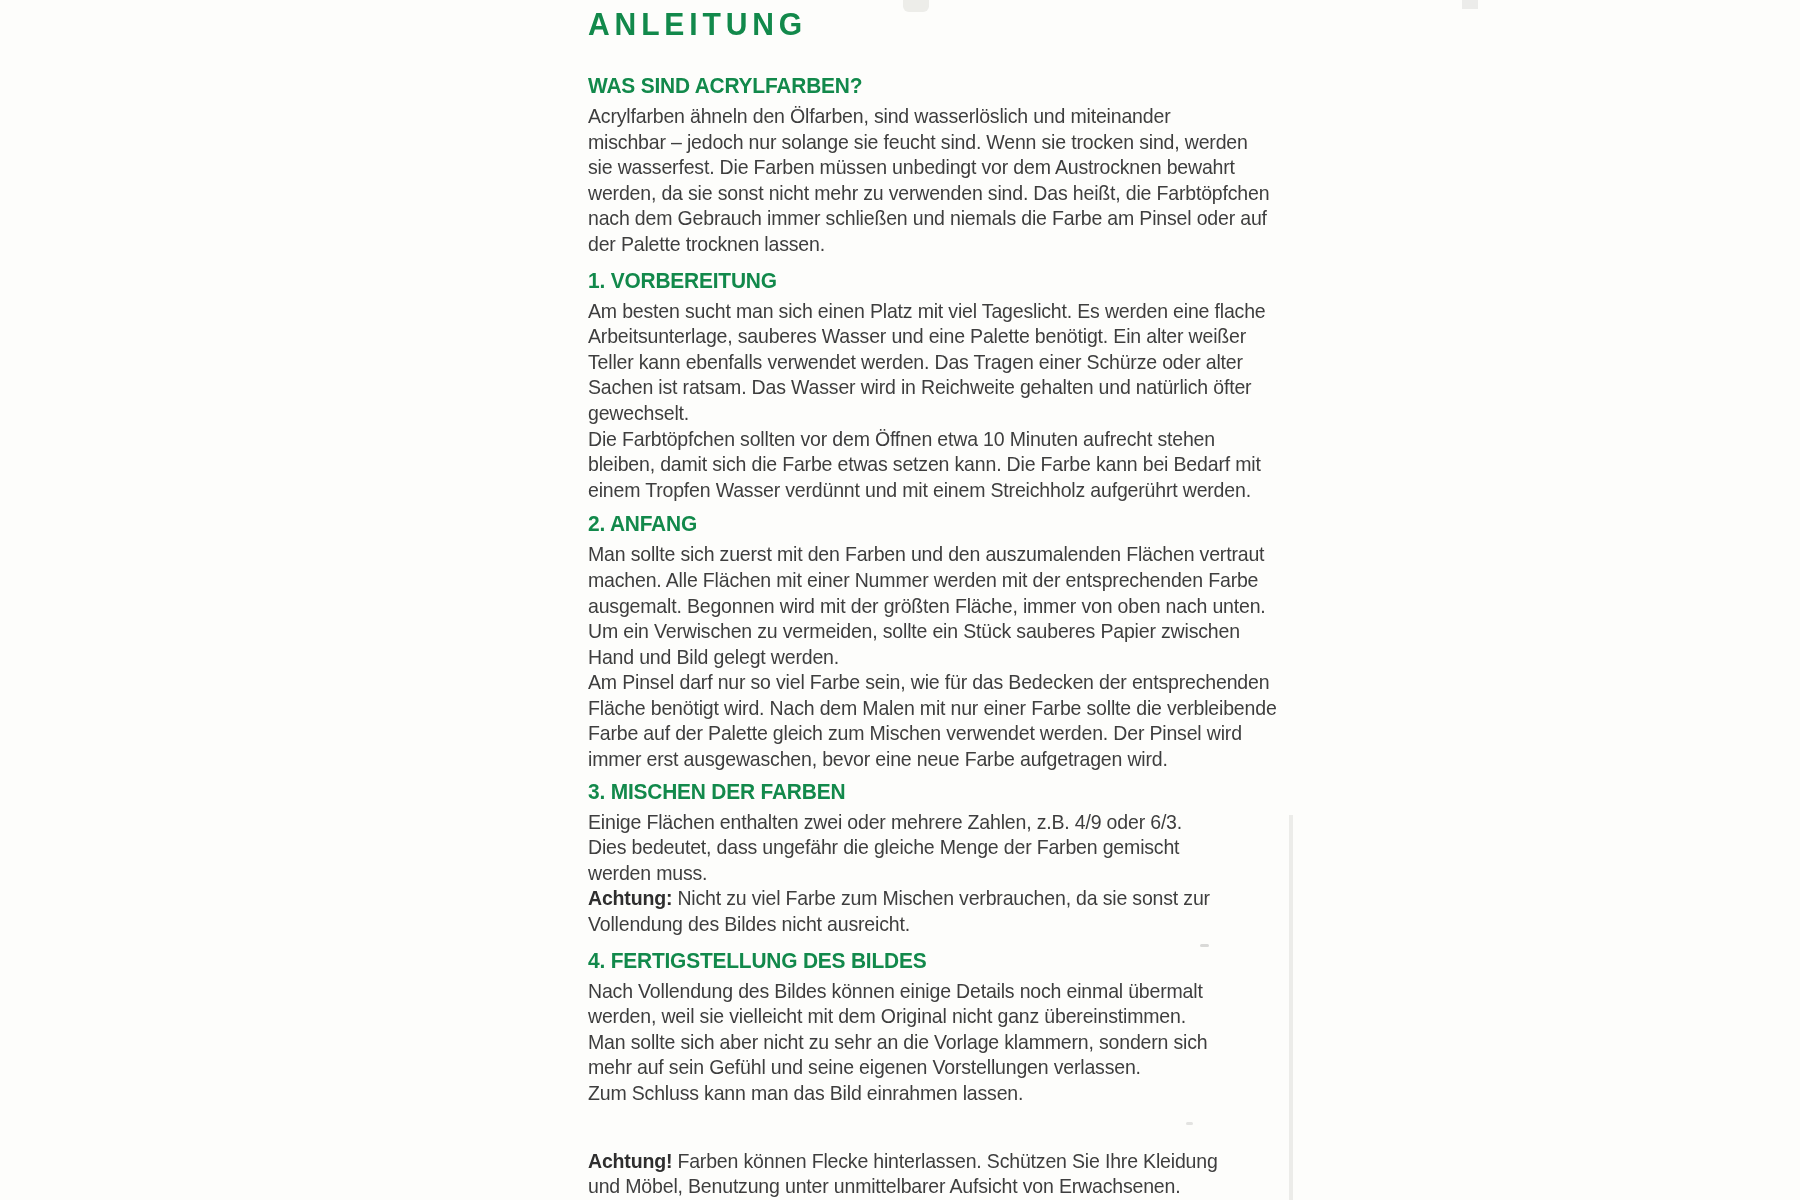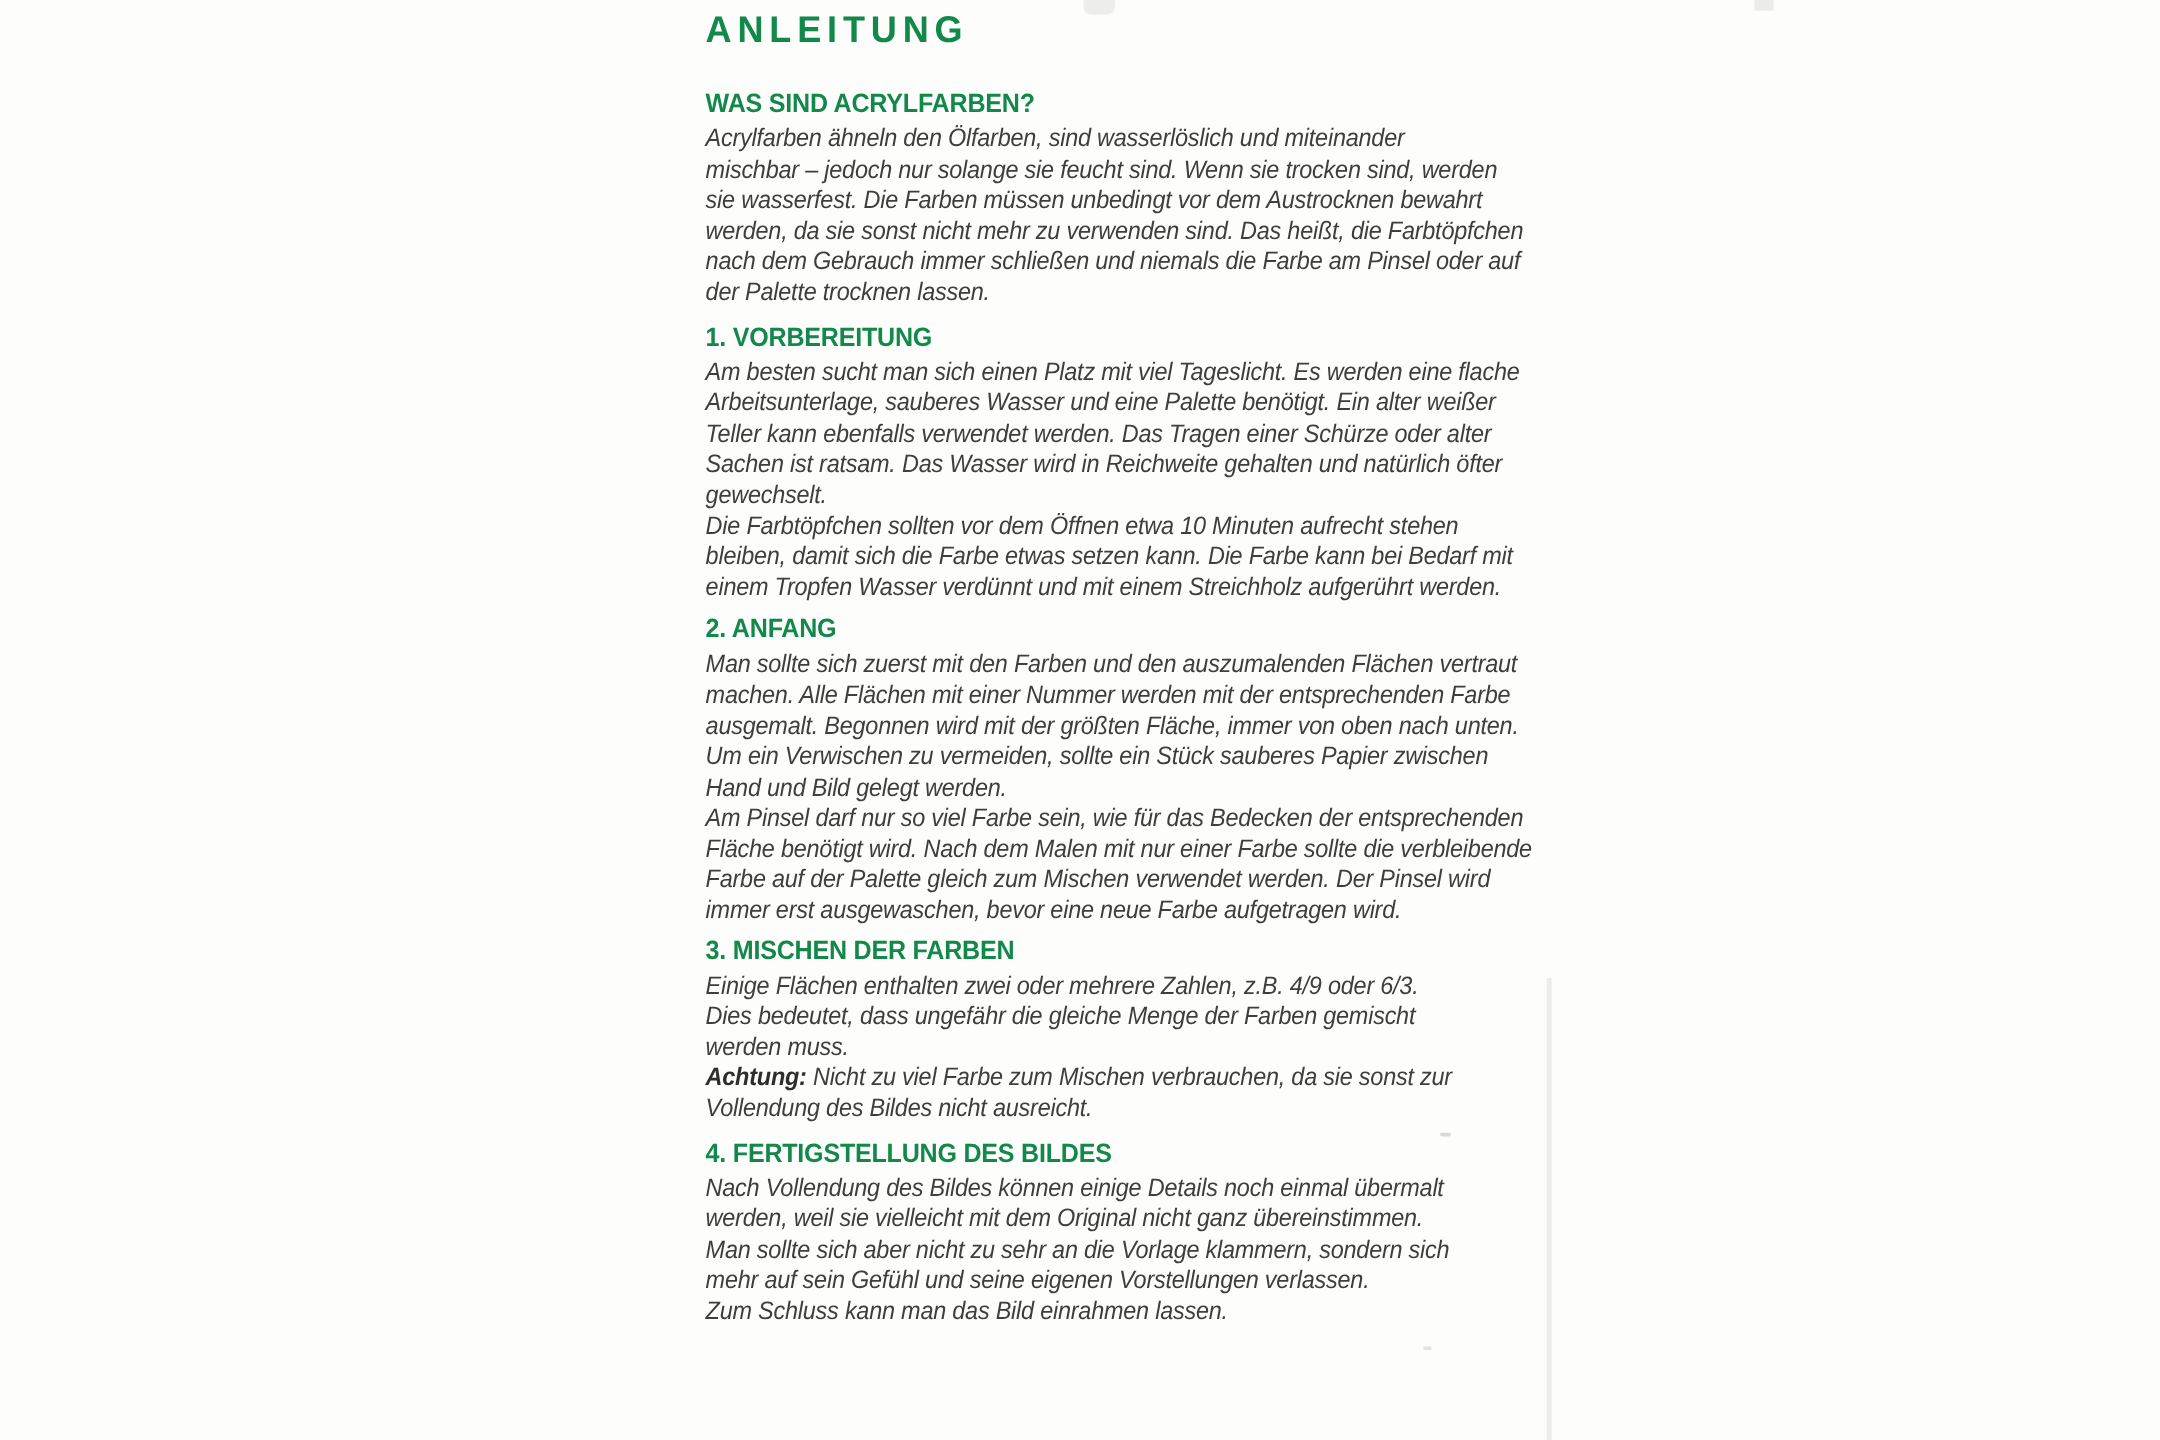--- a/index.html
+++ b/index.html
@@ -40,21 +40,21 @@
     line-height: 28px;
     margin: 0;
     transform: scaleX(.95);
     transform-origin: 0 50%;
     white-space: nowrap;
     letter-spacing: -0.2px;
   }
   .mt-a { margin-top: 10px; }
   .mt-b { margin-top: 8px; }
   .mt-c { margin-top: 6px; }
-  .lines { margin: 3px 0 0 0; font-style: italic; }
+  .lines { margin: 3px 0 0 0; }
   .line {
     font-size: 21px;
     color: var(--ink);
     line-height: 25.6px;
     white-space: nowrap;
     transform: scaleX(.93);
     transform-origin: 0 50%;
     letter-spacing: -0.2px;
   }
   .line .b { font-weight: 700; color: #2e2e2e; }
@@ -139,14 +139,18 @@
     <h2 class="sec-h mt-a">4. FERTIGSTELLUNG DES BILDES</h2>
     <div class="lines">
         <div class="line">Nach Vollendung des Bildes können einige Details noch einmal übermalt</div>
         <div class="line">werden, weil sie vielleicht mit dem Original nicht ganz übereinstimmen.</div>
         <div class="line">Man sollte sich aber nicht zu sehr an die Vorlage klammern, sondern sich</div>
         <div class="line">mehr auf sein Gefühl und seine eigenen Vorstellungen verlassen.</div>
         <div class="line">Zum Schluss kann man das Bild einrahmen lassen.</div>
       </div>
   </section>
 
+  <div class="lines doc-footer">
+      <div class="line"><span class="b">Achtung!</span> Farben können Flecke hinterlassen. Schützen Sie Ihre Kleidung</div>
+      <div class="line">und Möbel, Benutzung unter unmittelbarer Aufsicht von Erwachsenen.</div>
+    </div>
 
 </div>
 
 </body></html>

